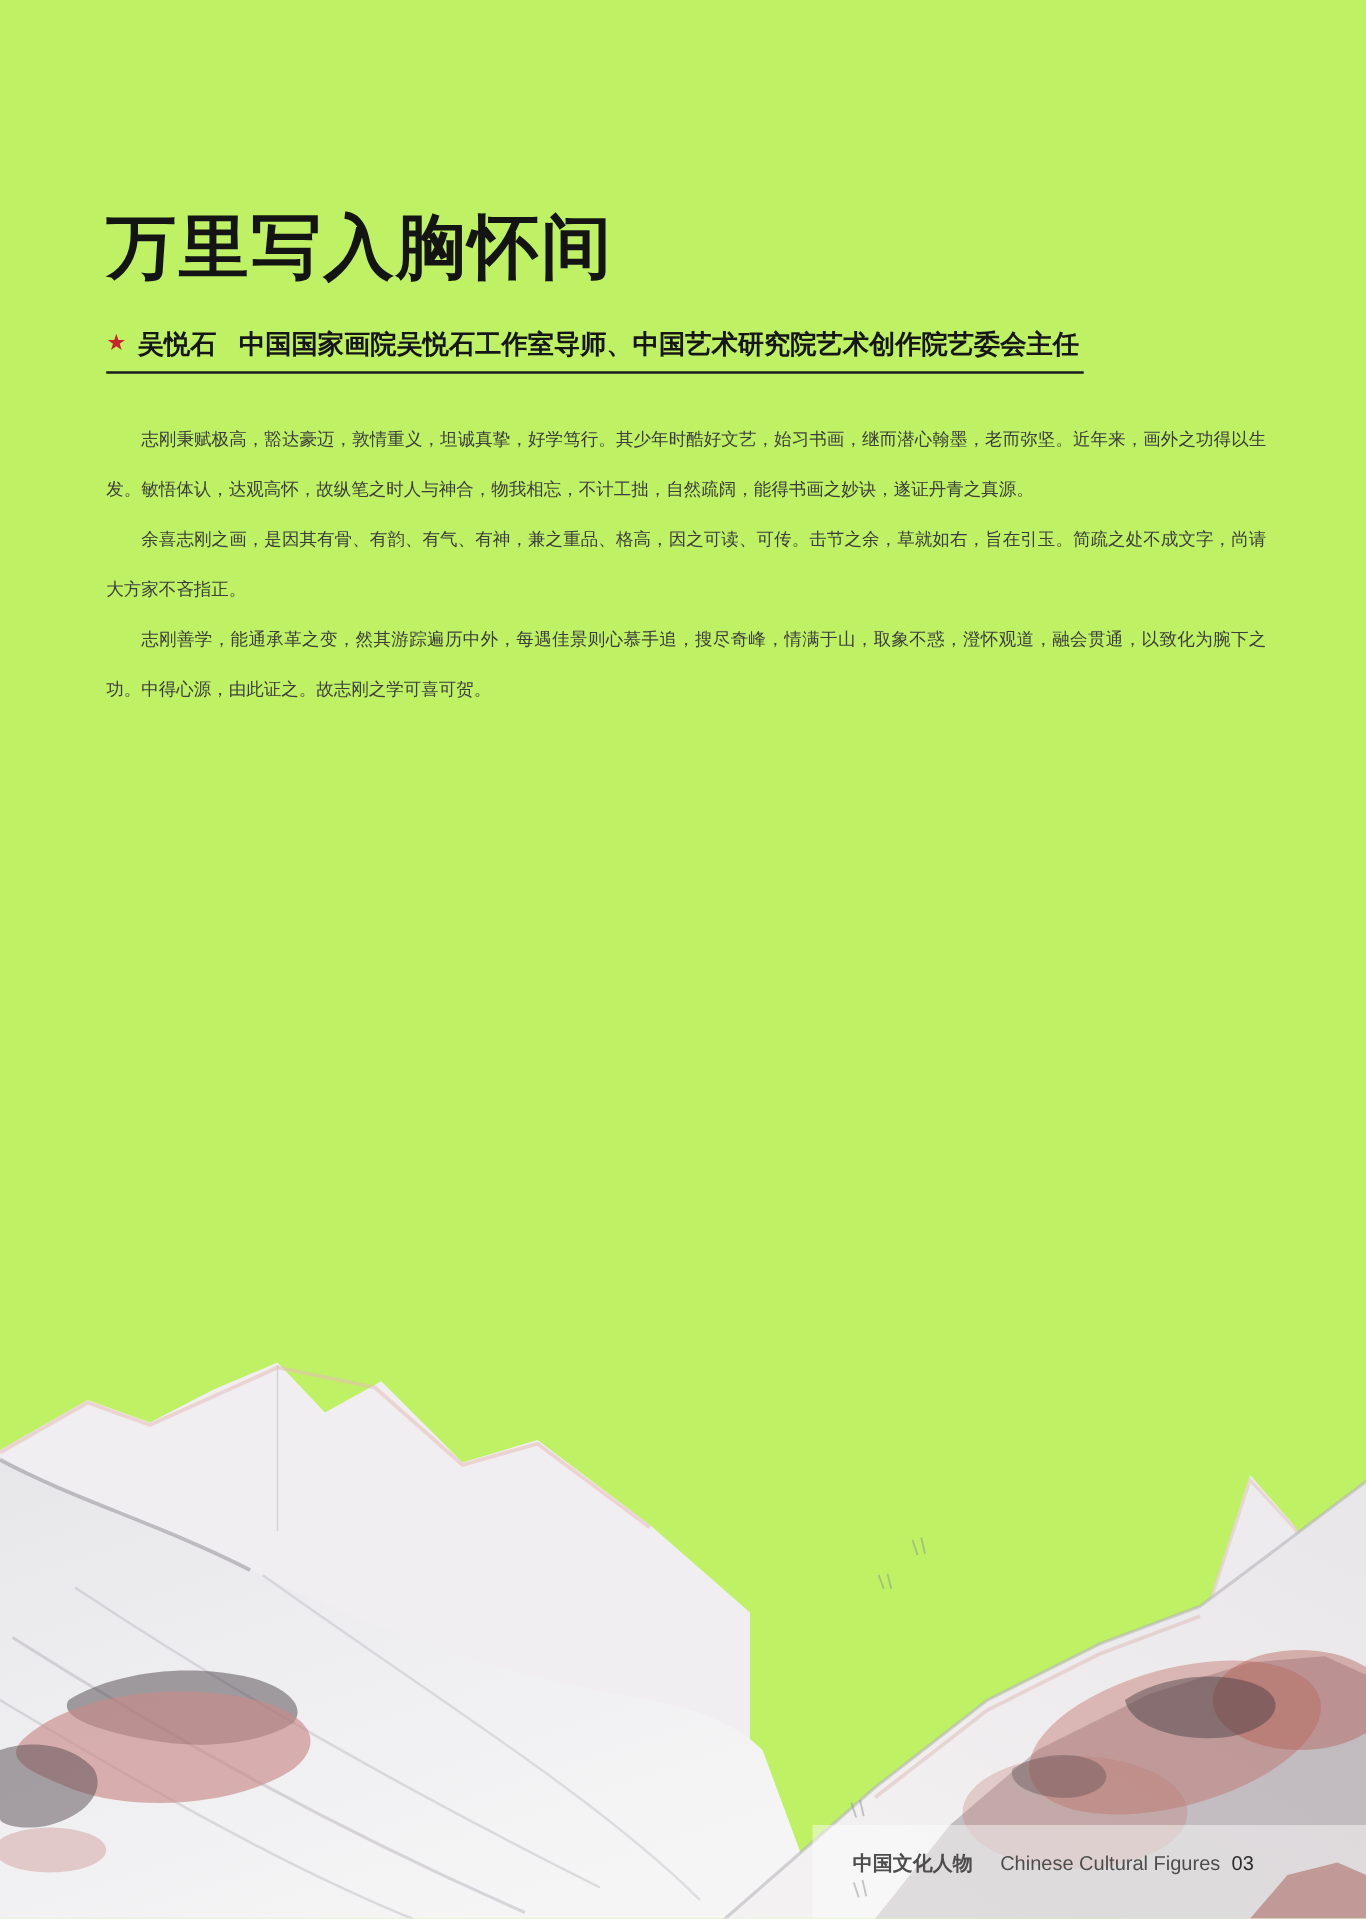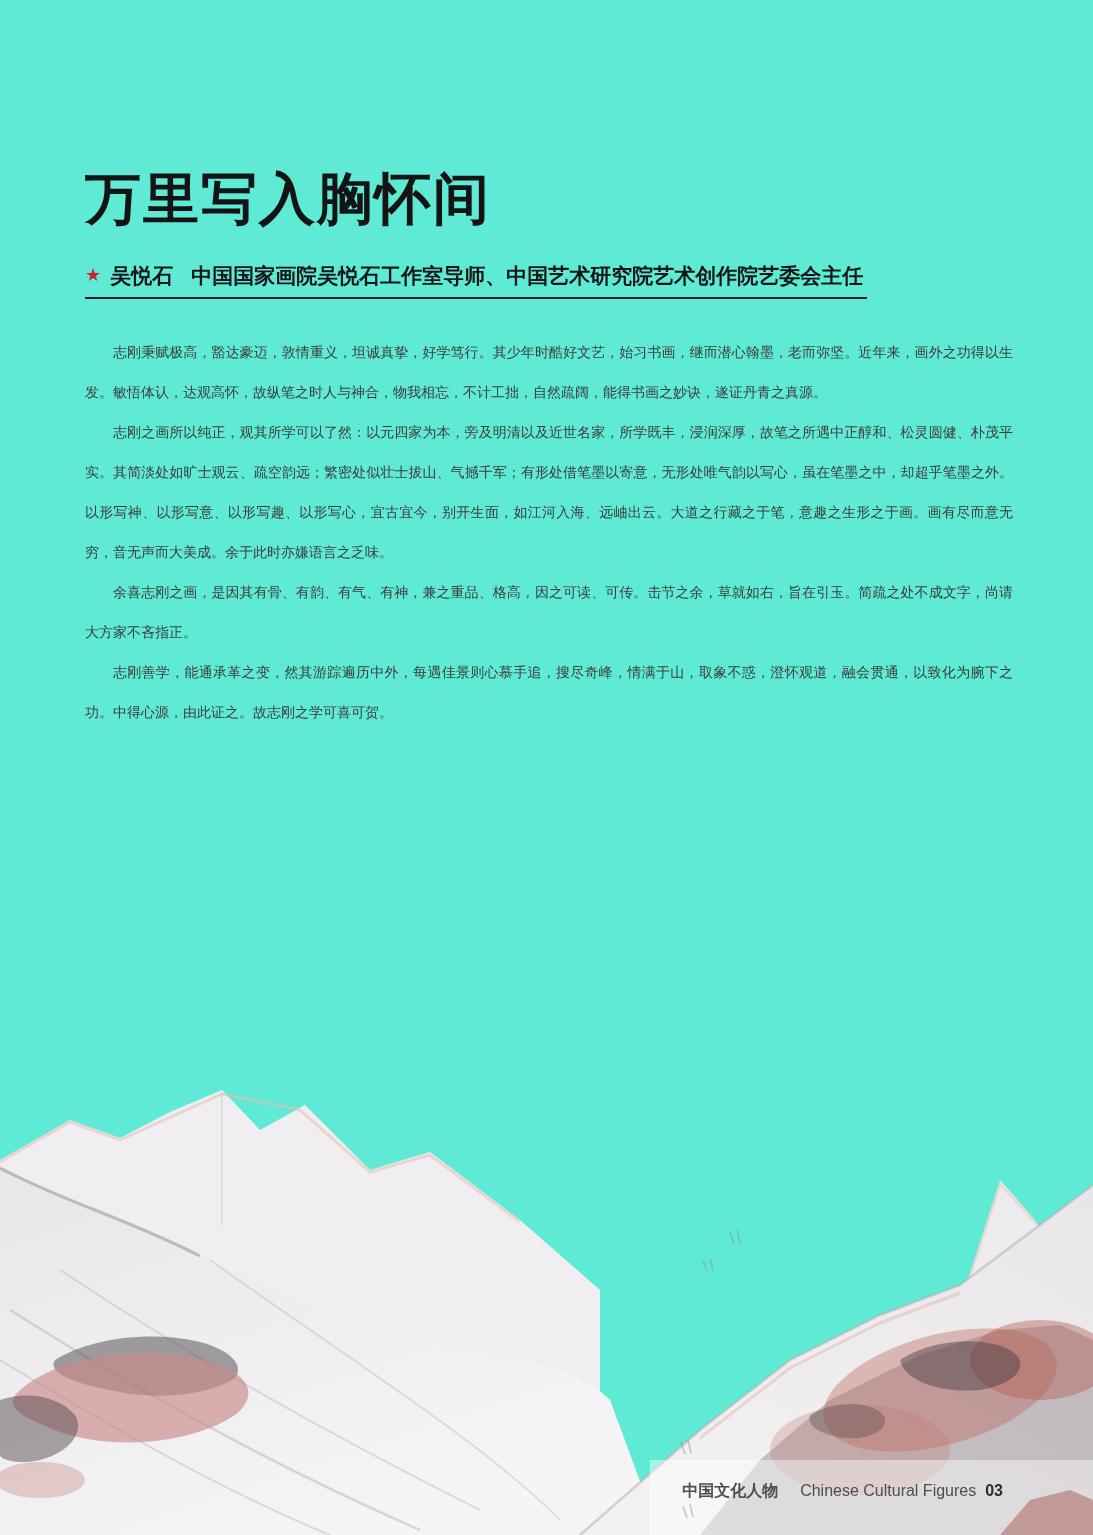--- a/index.html
+++ b/index.html
@@ -1,19 +1,19 @@
 <!DOCTYPE html>
 <html style="--star-red: #c9242b; --title-ink: #141414; --body-ink: #3c3c3c; --footer-gray: #4d4d4d;"><head>
 <meta charset="utf-8">
 <style>
   html,body { margin:0; padding:0; background:#ffffff; }
   .page {
     position:relative;
     width:1093px; height:1535px;
-    background:#5eead4;
+    background:#bef264;
     overflow:hidden;
     font-family:"Liberation Serif","DejaVu Serif",serif;
   }
   .bg-painting {
     position:absolute; left:0; bottom:0;
     width:1093px; height:475px;
     display:block;
   }
   .content {
     position:absolute; left:85px; top:170px; width:928px;
@@ -56,21 +56,21 @@
   .footer {
     position:absolute;
     right:90px; top:1481px;
     font-family:"Liberation Sans","DejaVu Sans",sans-serif;
     font-size:16px;
     color:var(--footer-gray,#4d4d4d);
     white-space:nowrap;
   }
   .footer .pub-cn { margin-right:22px;font-weight:bold; }
   .footer .pagenum {
-    font-weight:bold;
+    font-weight:normal;
     color:#2c2c2c;
     margin-left:9px;
     text-align:center;
   }
 </style>
 </head>
 <body>
 
 <div class="page">
 
@@ -128,21 +128,20 @@
 
   <div class="content">
     <h1 class="title">万里写入胸怀间</h1>
 
     <div class="byline">
       <span class="star">★</span><span class="author">吴悦石</span><span class="affiliation">中国国家画院吴悦石工作室导师、中国艺术研究院艺术创作院艺委会主任</span>
     </div>
 
     <div class="article-body">
       <p>志刚秉赋极高，豁达豪迈，敦情重义，坦诚真挚，好学笃行。其少年时酷好文艺，始习书画，继而潜心翰墨，老而弥坚。近年来，画外之功得以生发。敏悟体认，达观高怀，故纵笔之时人与神合，物我相忘，不计工拙，自然疏阔，能得书画之妙诀，遂证丹青之真源。</p>
-      <p>志刚之画所以纯正，观其所学可以了然：以元四家为本，旁及明清以及近世名家，所学既丰，浸润深厚，故笔之所遇中正醇和、松灵圆健、朴茂平实。其简淡处如旷士观云、疏空韵远；繁密处似壮士拔山、气撼千军；有形处借笔墨以寄意，无形处唯气韵以写心，虽在笔墨之中，却超乎笔墨之外。以形写神、以形写意、以形写趣、以形写心，宜古宜今，别开生面，如江河入海、远岫出云。大道之行藏之于笔，意趣之生形之于画。画有尽而意无穷，音无声而大美成。余于此时亦嫌语言之乏味。</p>
       <p>余喜志刚之画，是因其有骨、有韵、有气、有神，兼之重品、格高，因之可读、可传。击节之余，草就如右，旨在引玉。简疏之处不成文字，尚请大方家不吝指正。</p>
       <p>志刚善学，能通承革之变，然其游踪遍历中外，每遇佳景则心慕手追，搜尽奇峰，情满于山，取象不惑，澄怀观道，融会贯通，以致化为腕下之功。中得心源，由此证之。故志刚之学可喜可贺。</p>
     </div>
   </div>
 
   <div class="footer">
     <span class="pub-cn">中国文化人物</span><span class="pub-en">Chinese Cultural Figures</span><span class="pagenum">03</span>
   </div>
 
 </div>

